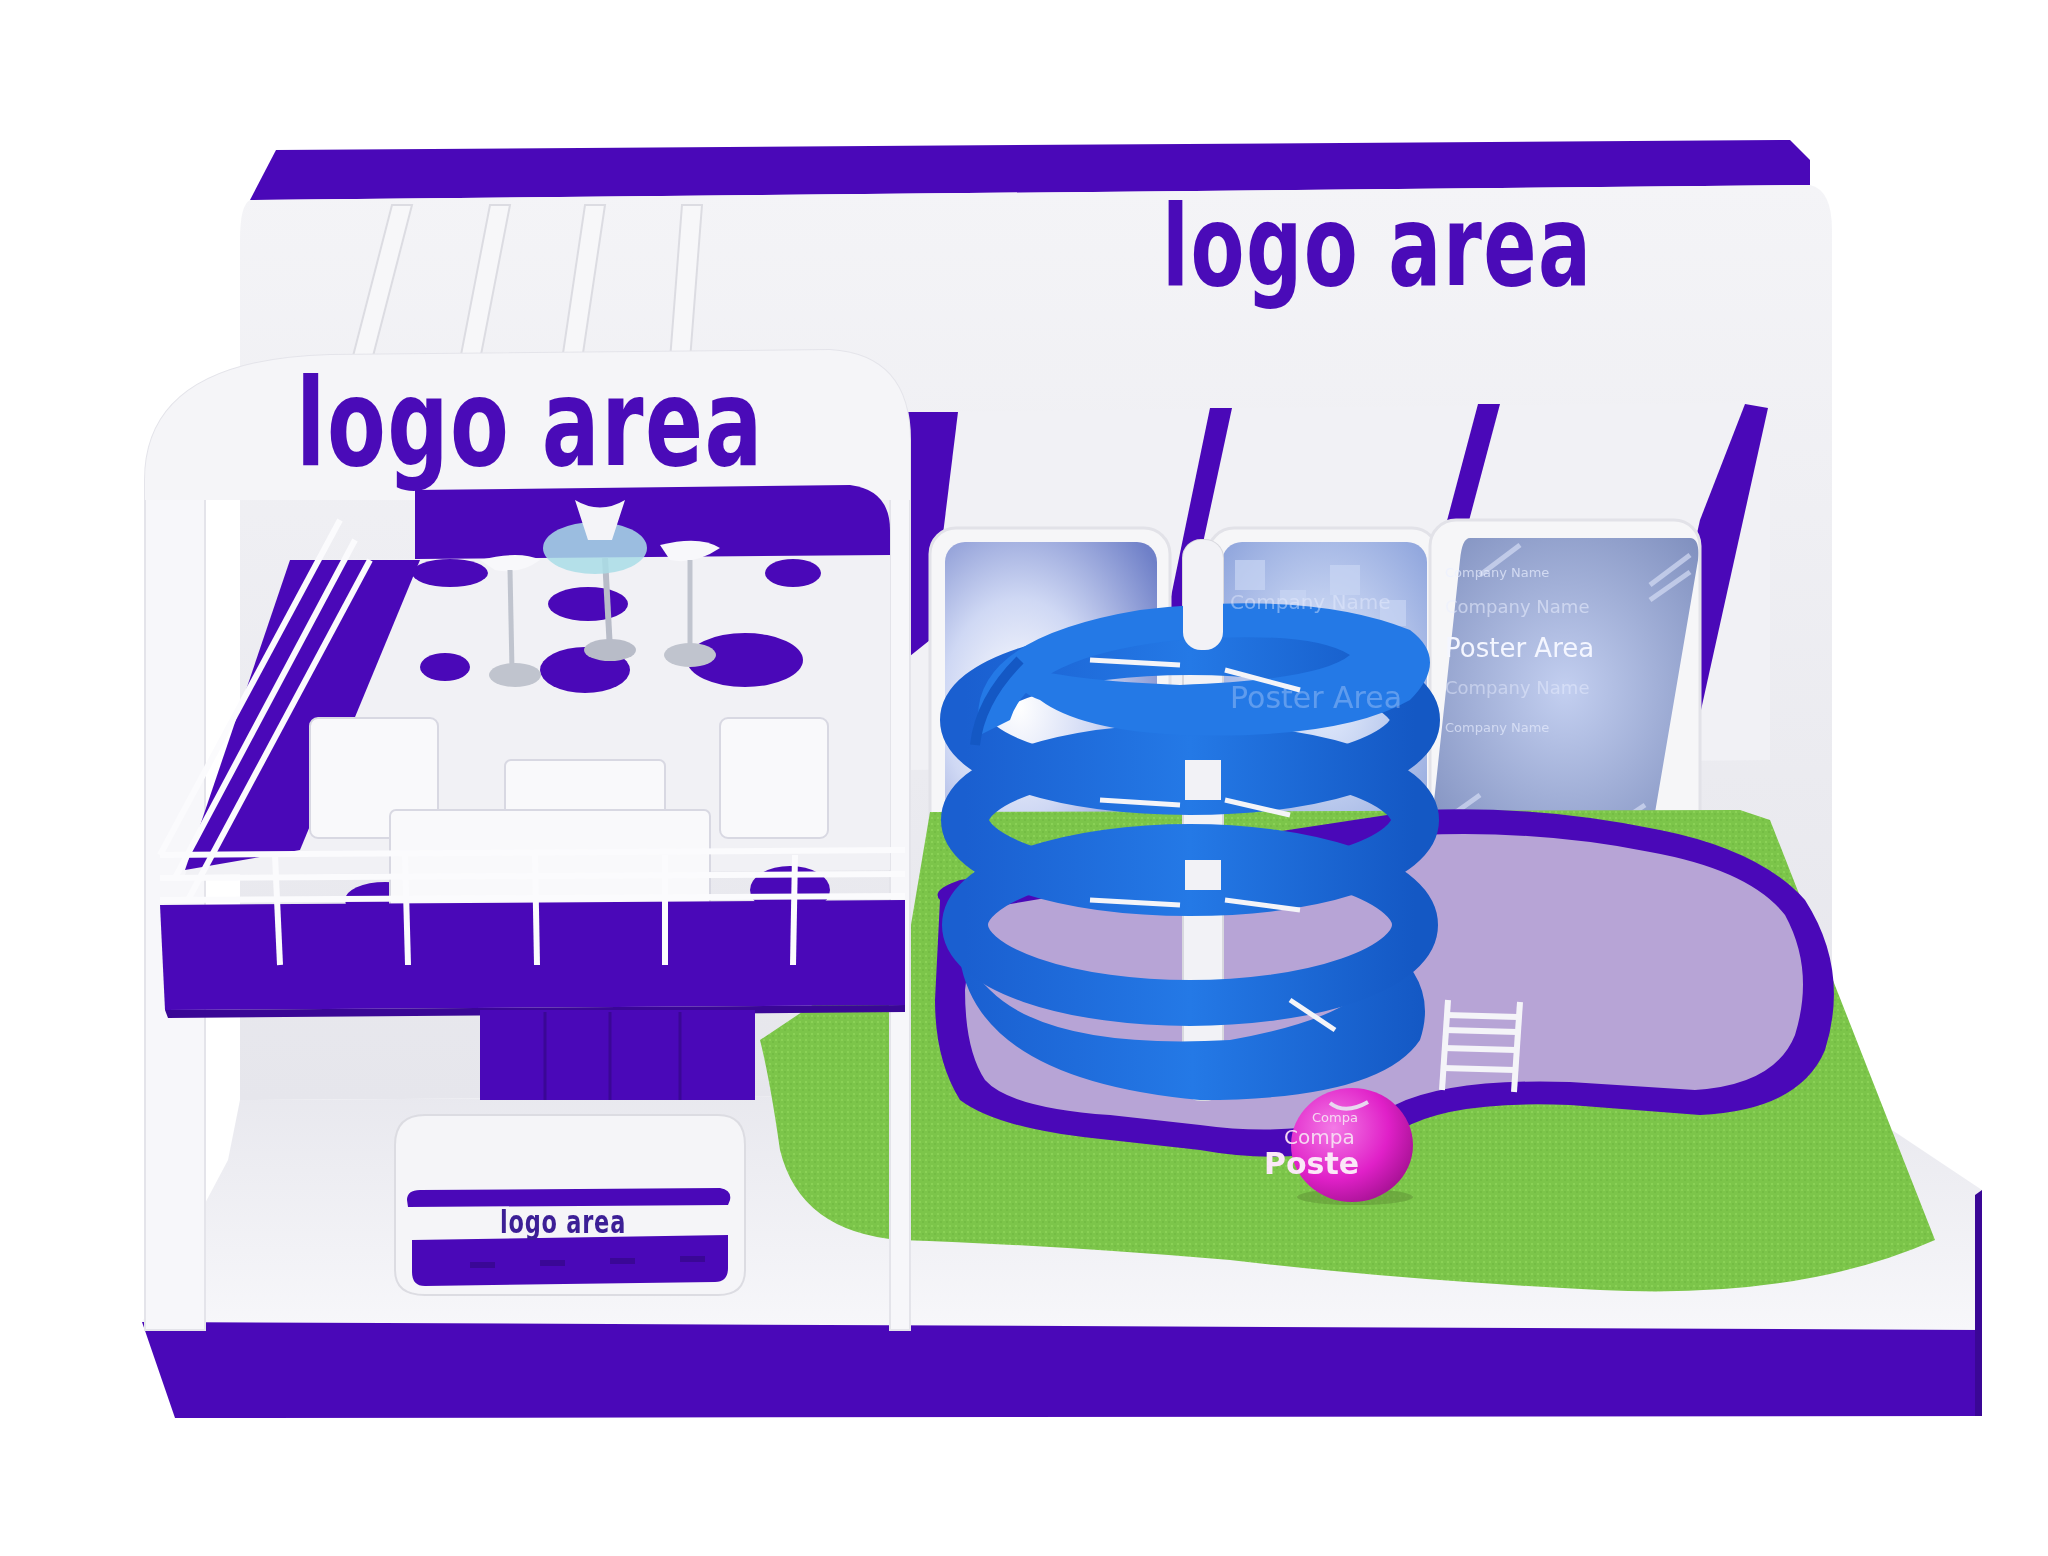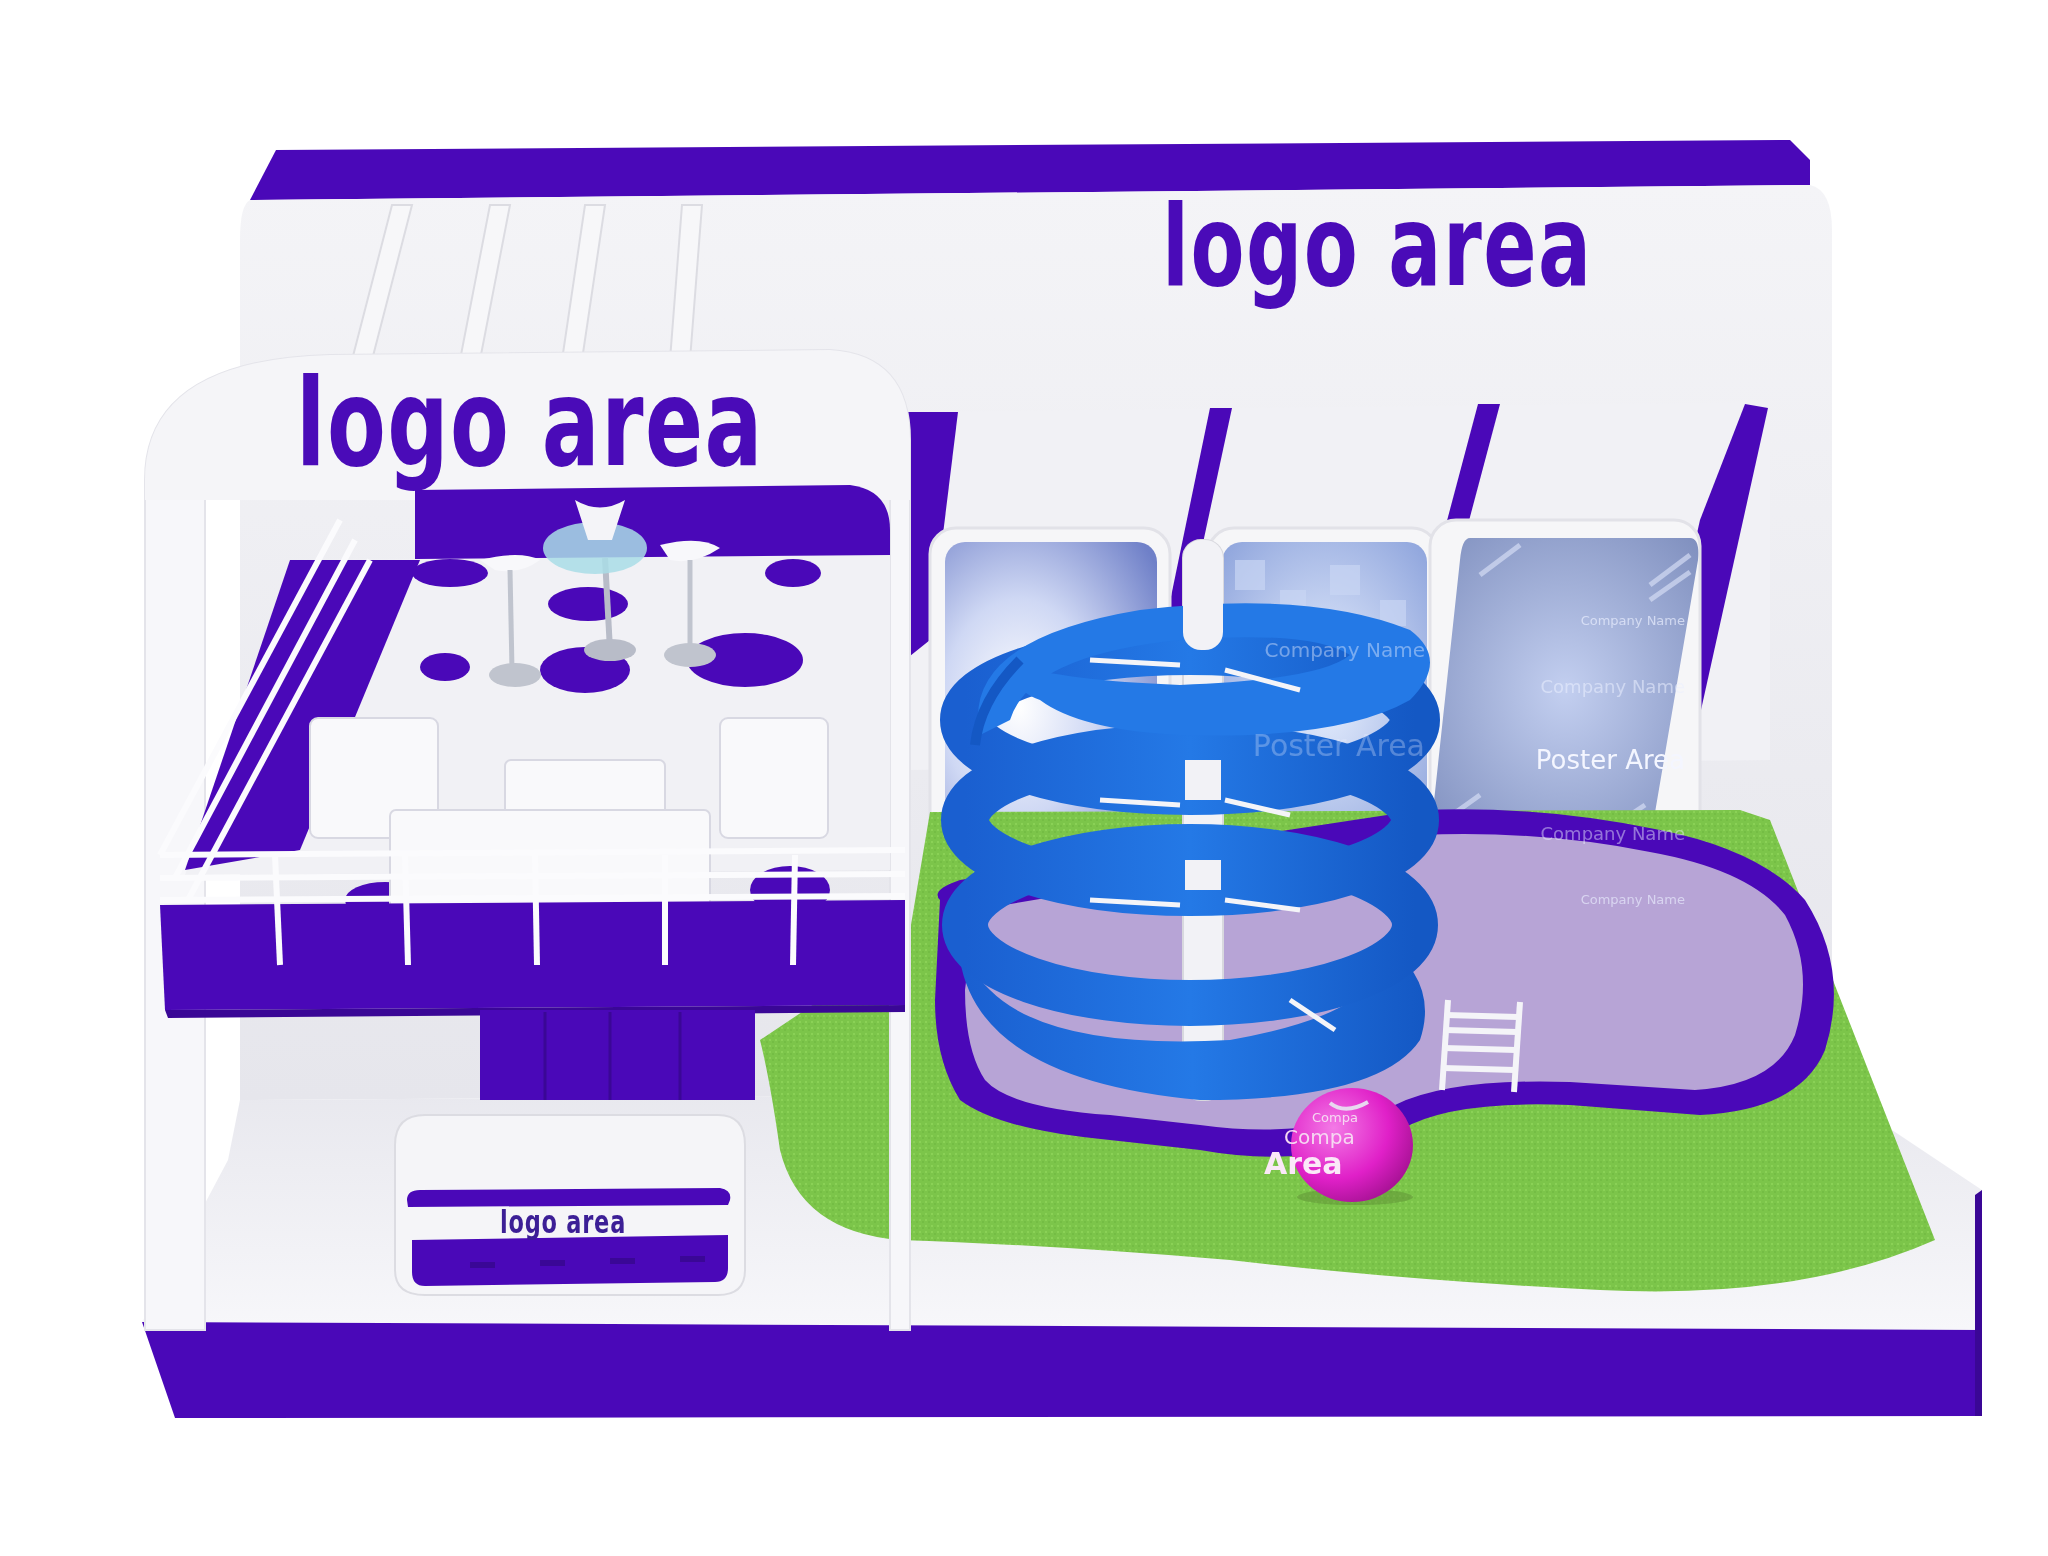--- a/index.html
+++ b/index.html
@@ -1,20 +1,20 @@
 <!DOCTYPE html>
 <html><head>
 <meta charset="utf-8">
 <style>
   html,body{margin:0;padding:0;background:#ffffff;}
   body{width:2048px;height:1556px;position:relative;overflow:hidden;font-family:"DejaVu Sans",sans-serif;}
   .abs{position:absolute;}
   svg.scene{position:absolute;left:0;top:0;}
   .logo-text{font-family:"DejaVu Sans Condensed","DejaVu Sans",sans-serif;font-weight:bold;letter-spacing:2px;color:#4a0bb8;transform:scaleX(0.78);transform-origin:left top;white-space:nowrap;}
-  .poster-text{font-family:"DejaVu Sans",sans-serif;text-align:right;color:rgba(235,240,255,0.85);white-space:nowrap;margin-top:48px;}
+  .poster-text{font-family:"DejaVu Sans",sans-serif;text-align:left;color:rgba(235,240,255,0.85);white-space:nowrap;}
 </style>
 </head>
 <body>
 
 <svg class="scene" width="2048" height="1556" viewBox="0 0 2048 1556">
   <defs>
     <linearGradient id="wallGrad" x1="0" y1="0" x2="0" y2="1">
       <stop offset="0" stop-color="#f4f4f7"></stop>
       <stop offset="1" stop-color="#e6e6ec"></stop>
     </linearGradient>
@@ -252,14 +252,14 @@
   <div class="poster-text" style="font-size:13px;margin-bottom:16px;opacity:0.8;">Company Name</div>
   <div class="poster-text" style="font-size:18px;margin-bottom:16px;opacity:0.65;">Company Name</div>
   <div class="poster-text" style="font-size:26px;margin-bottom:14px;color:#f4f6ff;">Poster Area</div>
   <div class="poster-text" style="font-size:18px;margin-bottom:22px;opacity:0.55;">Company Name</div>
   <div class="poster-text" style="font-size:13px;opacity:0.75;">Company Name</div>
 </div>
 
 <div class="abs" style="left:1262px;top:1110px;width:110px;overflow:hidden;height:80px;">
   <div style="font-size:13px;color:#f6d8f2;margin-left:50px;">Compa</div>
   <div style="font-size:20px;color:#f6d8f2;margin-left:22px;">Compa</div>
-  <div style="font-size:30px;font-weight:bold;color:#fbe8f8;margin-left:2px;line-height:30px;">Area</div>
+  <div style="font-size:30px;font-weight:bold;color:#fbe8f8;margin-left:2px;line-height:30px;">Poste</div>
 </div>
 
 </body></html>

